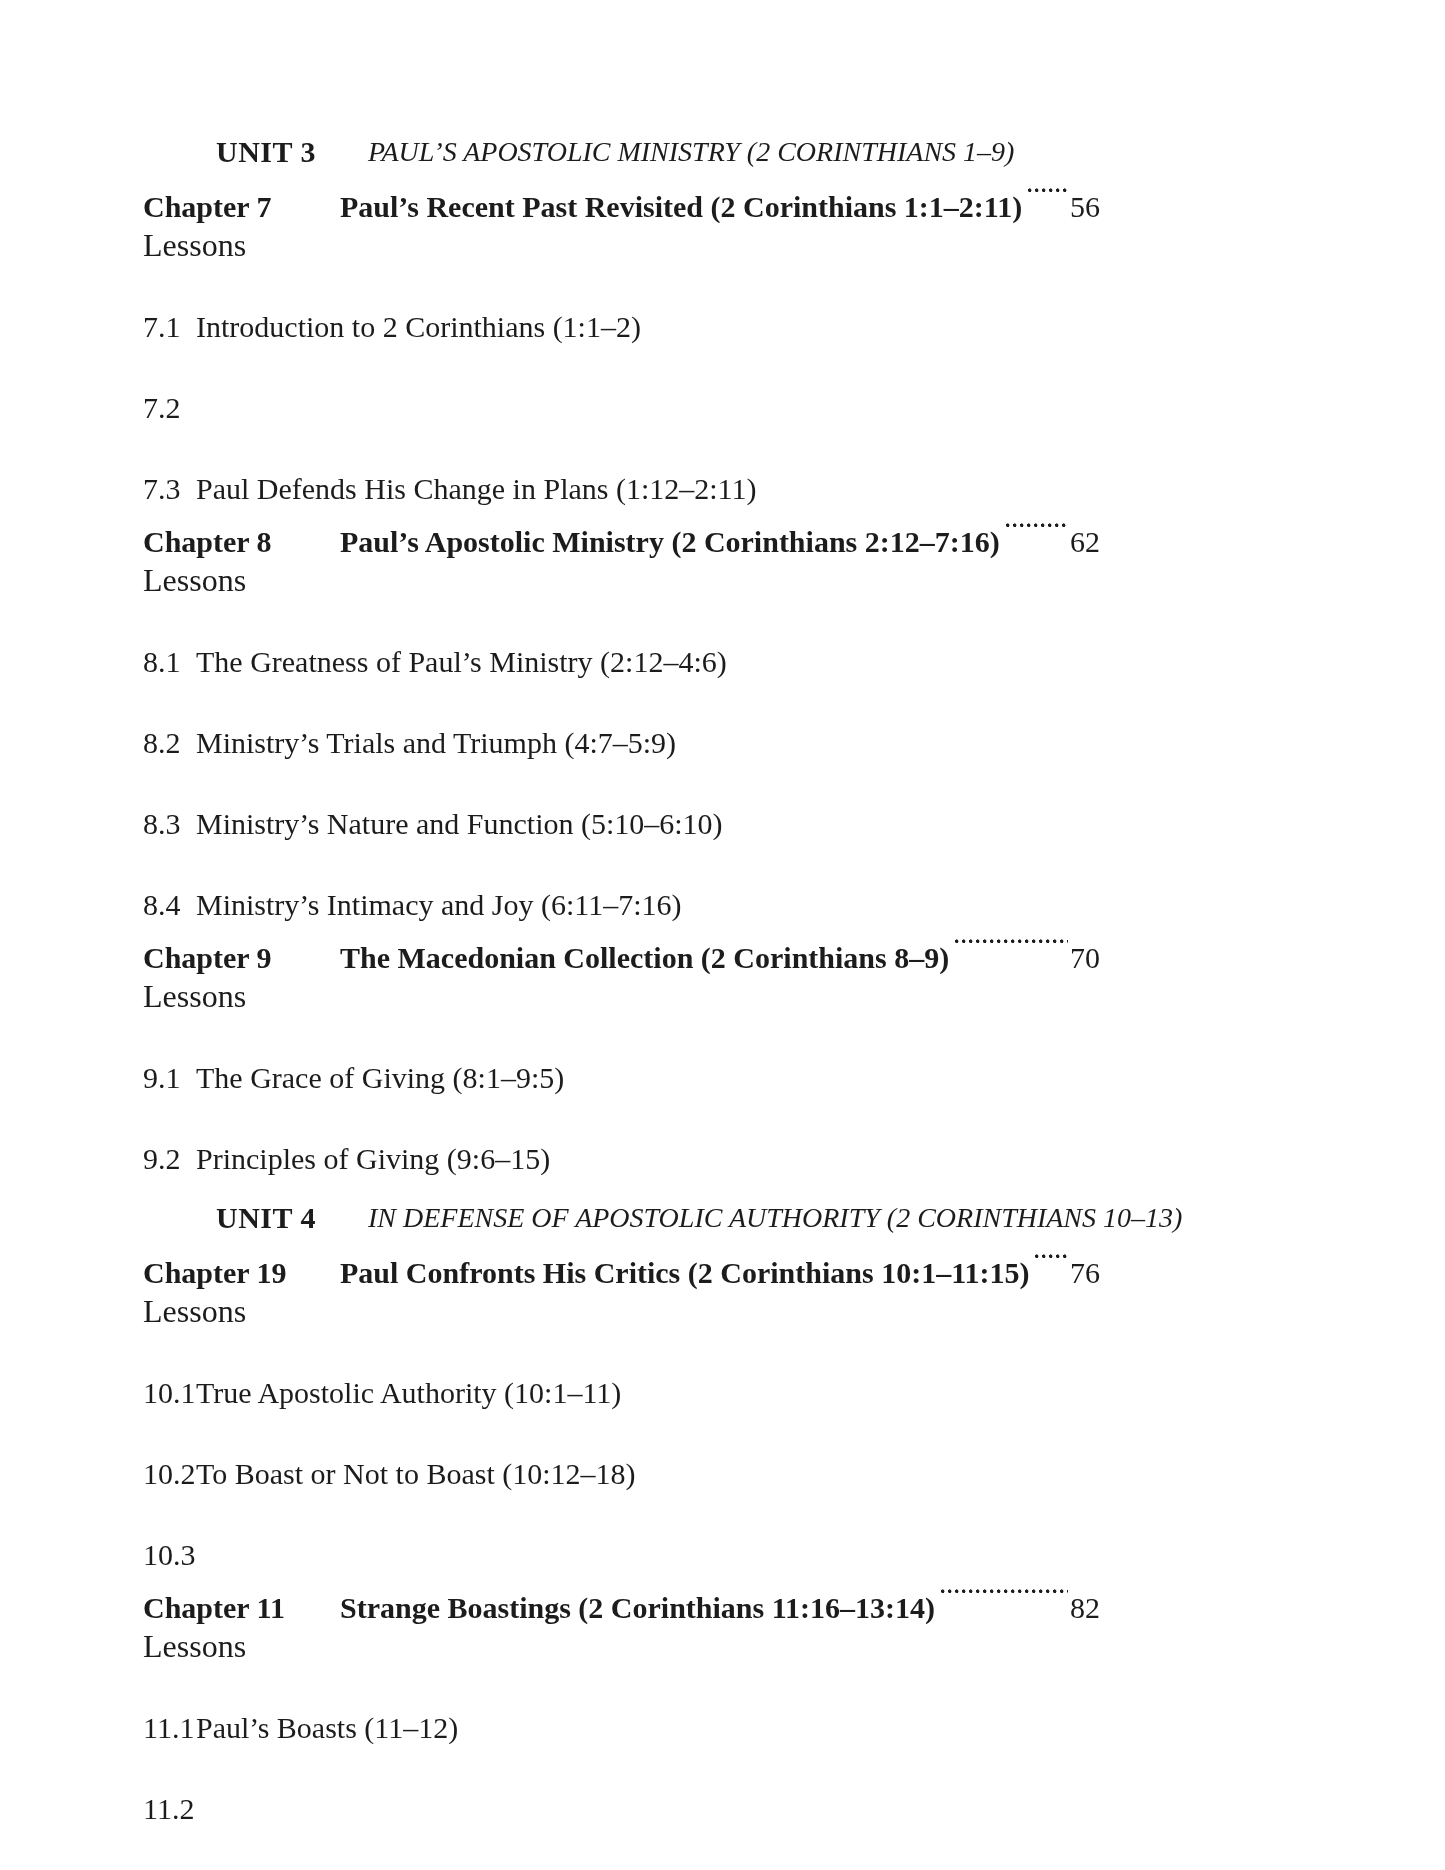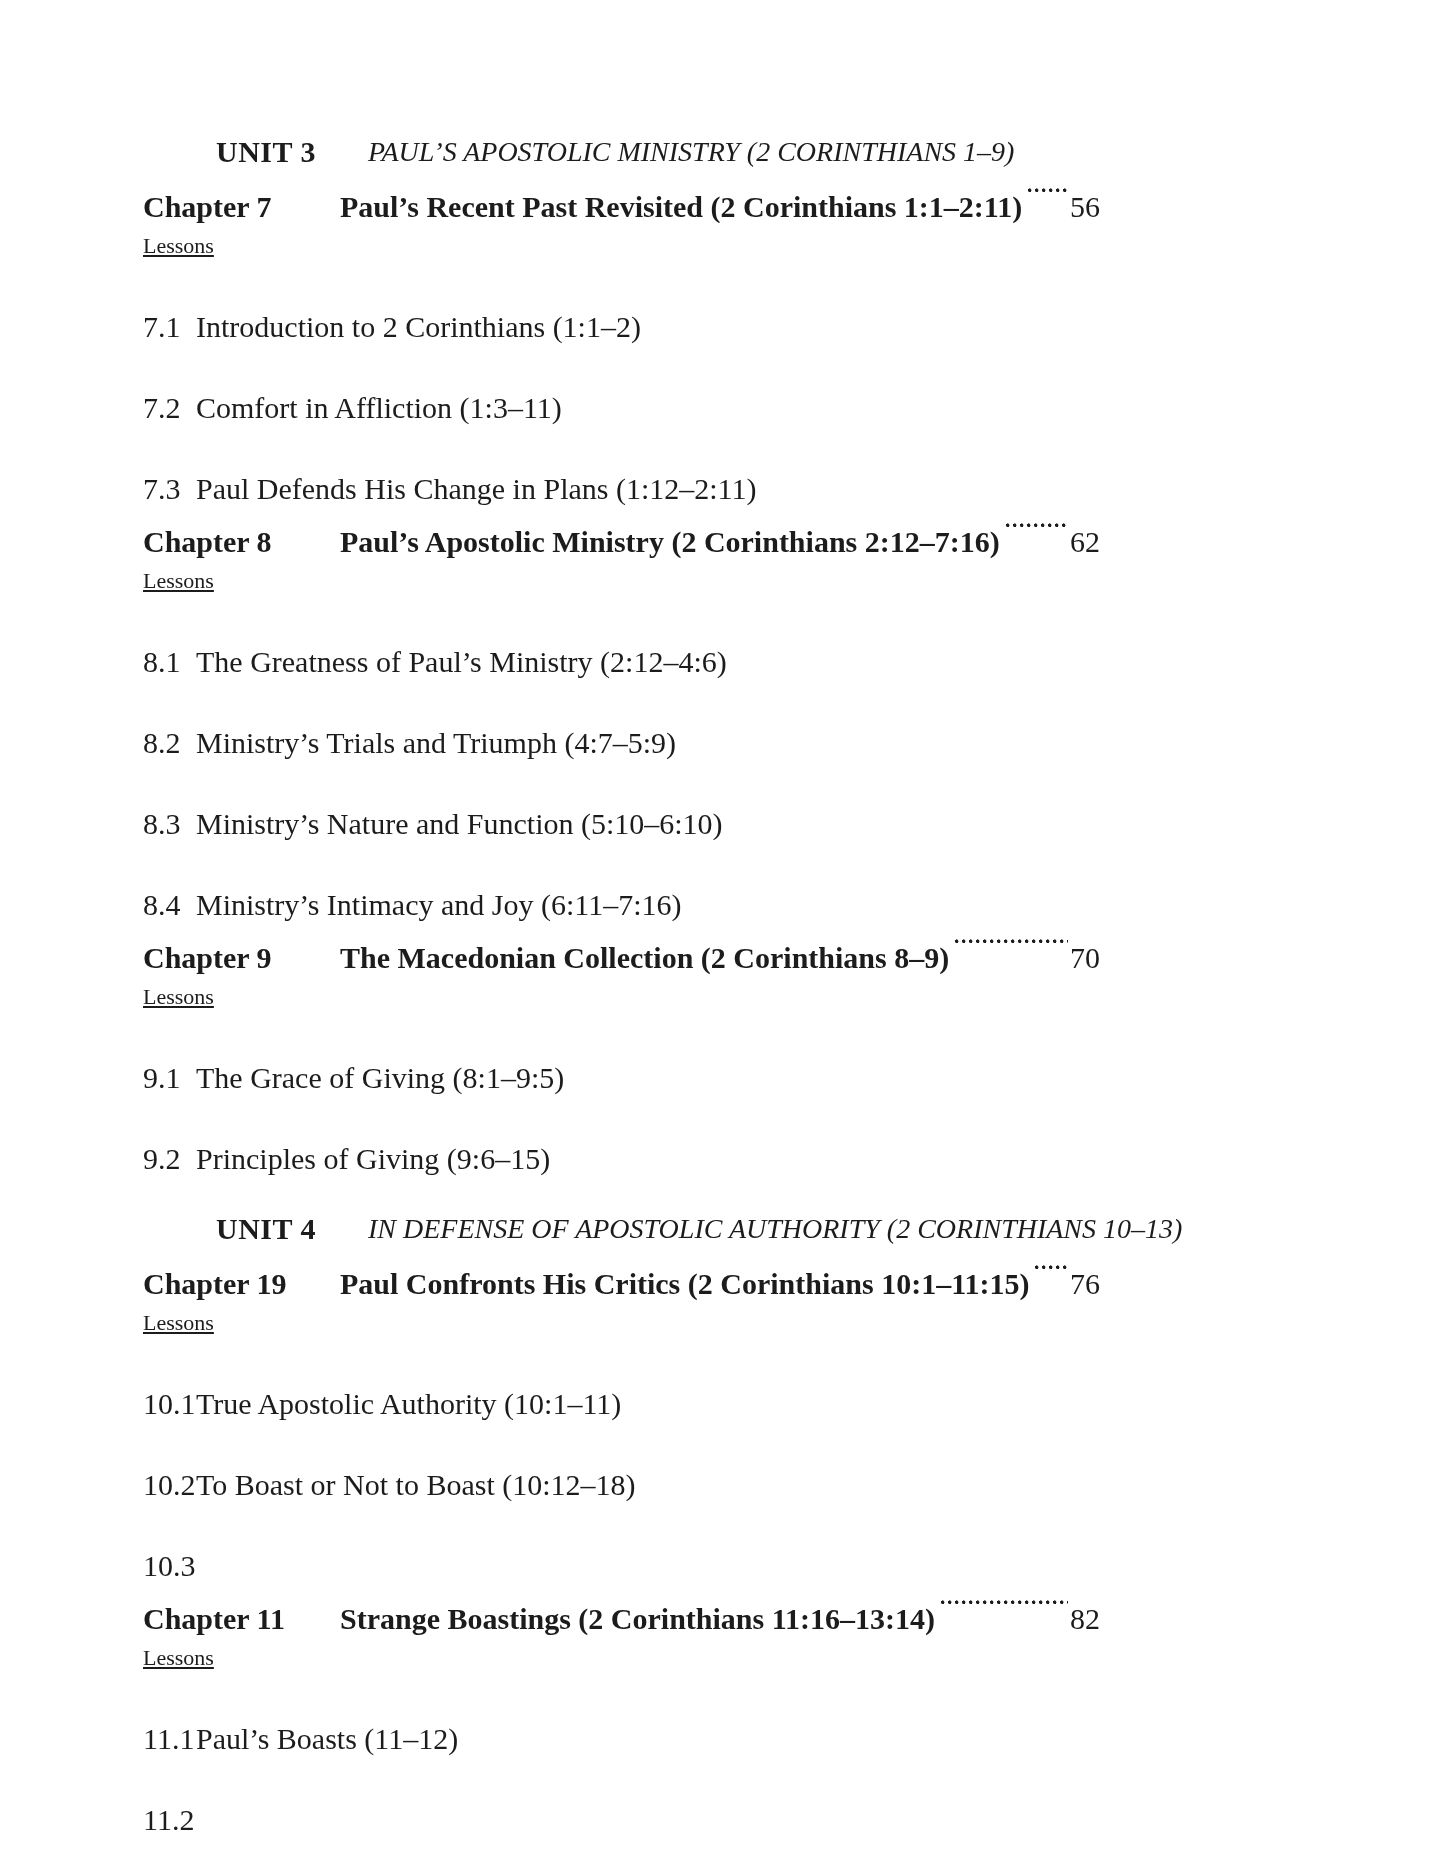--- a/index.html
+++ b/index.html
@@ -16,21 +16,21 @@
   }
 
   
   .unit-row {
     display: flex;
     align-items: flex-start;
     margin-left: 73px;
     line-height: 40px;
     white-space: nowrap;
   }
-  .unit-row.unit-later { margin-top: 32px; }
+  .unit-row.unit-later { margin-top: 21px; }
   .unit-label {
     flex: 0 0 152px;
     font-weight: bold;
     font-size: 30px;
     letter-spacing: 0.5px;
   }
   .unit-title {
     font-style: italic;
     font-size: 28px;
   }
@@ -62,23 +62,22 @@
   }
 
   .ch-page, .bm-page {
     font-weight: normal;
     font-size: 30px;
     flex: 0 0 auto;
   }
 
   
   .lessons-label {
-    font-size: 22px;
+    font-size: 32px;
     line-height: 37px;
-    text-decoration: underline;
   }
   .lesson-row {
     display: flex;
     align-items: baseline;
     font-size: 30px;
     line-height: 37px;
     white-space: nowrap;
     margin-top: 44px;
   }
   .lesson-num { flex: 0 0 53px; }
@@ -113,21 +112,20 @@
     <span class="leader"></span>
     <span class="ch-page">56</span>
   </div>
   <div class="lessons-label">Lessons</div>
   <div class="lesson-row">
     <span class="lesson-num">7.1</span>
     <span class="lesson-title">Introduction to 2 Corinthians (1:1–2)</span>
   </div>
   <div class="lesson-row">
     <span class="lesson-num">7.2</span>
-    <span class="lesson-title">Comfort in Affliction (1:3–11)</span>
   </div>
   <div class="lesson-row">
     <span class="lesson-num">7.3</span>
     <span class="lesson-title">Paul Defends His Change in Plans (1:12–2:11)</span>
   </div>
 
   <div class="chapter-row">
     <span class="ch-label">Chapter 8</span>
     <span class="ch-title">Paul’s Apostolic Ministry (2 Corinthians 2:12–7:16)</span>
     <span class="leader"></span>

